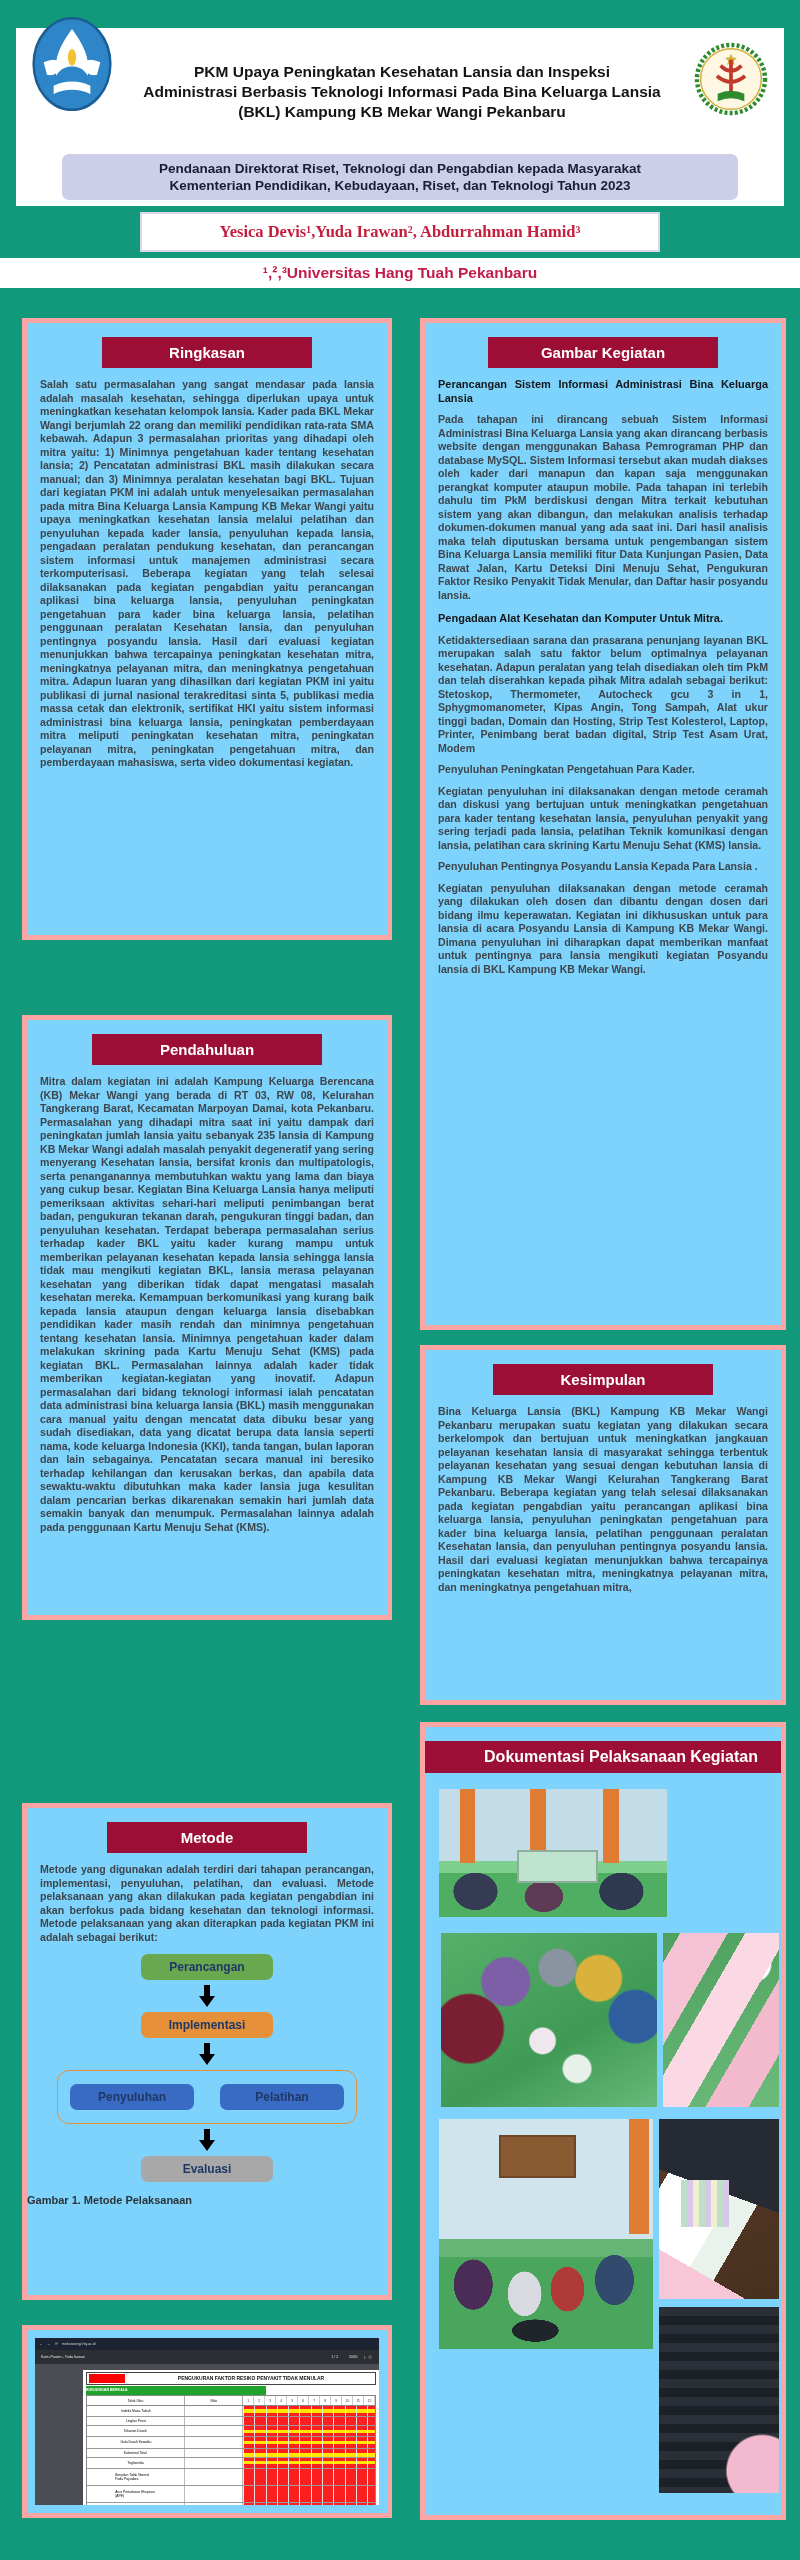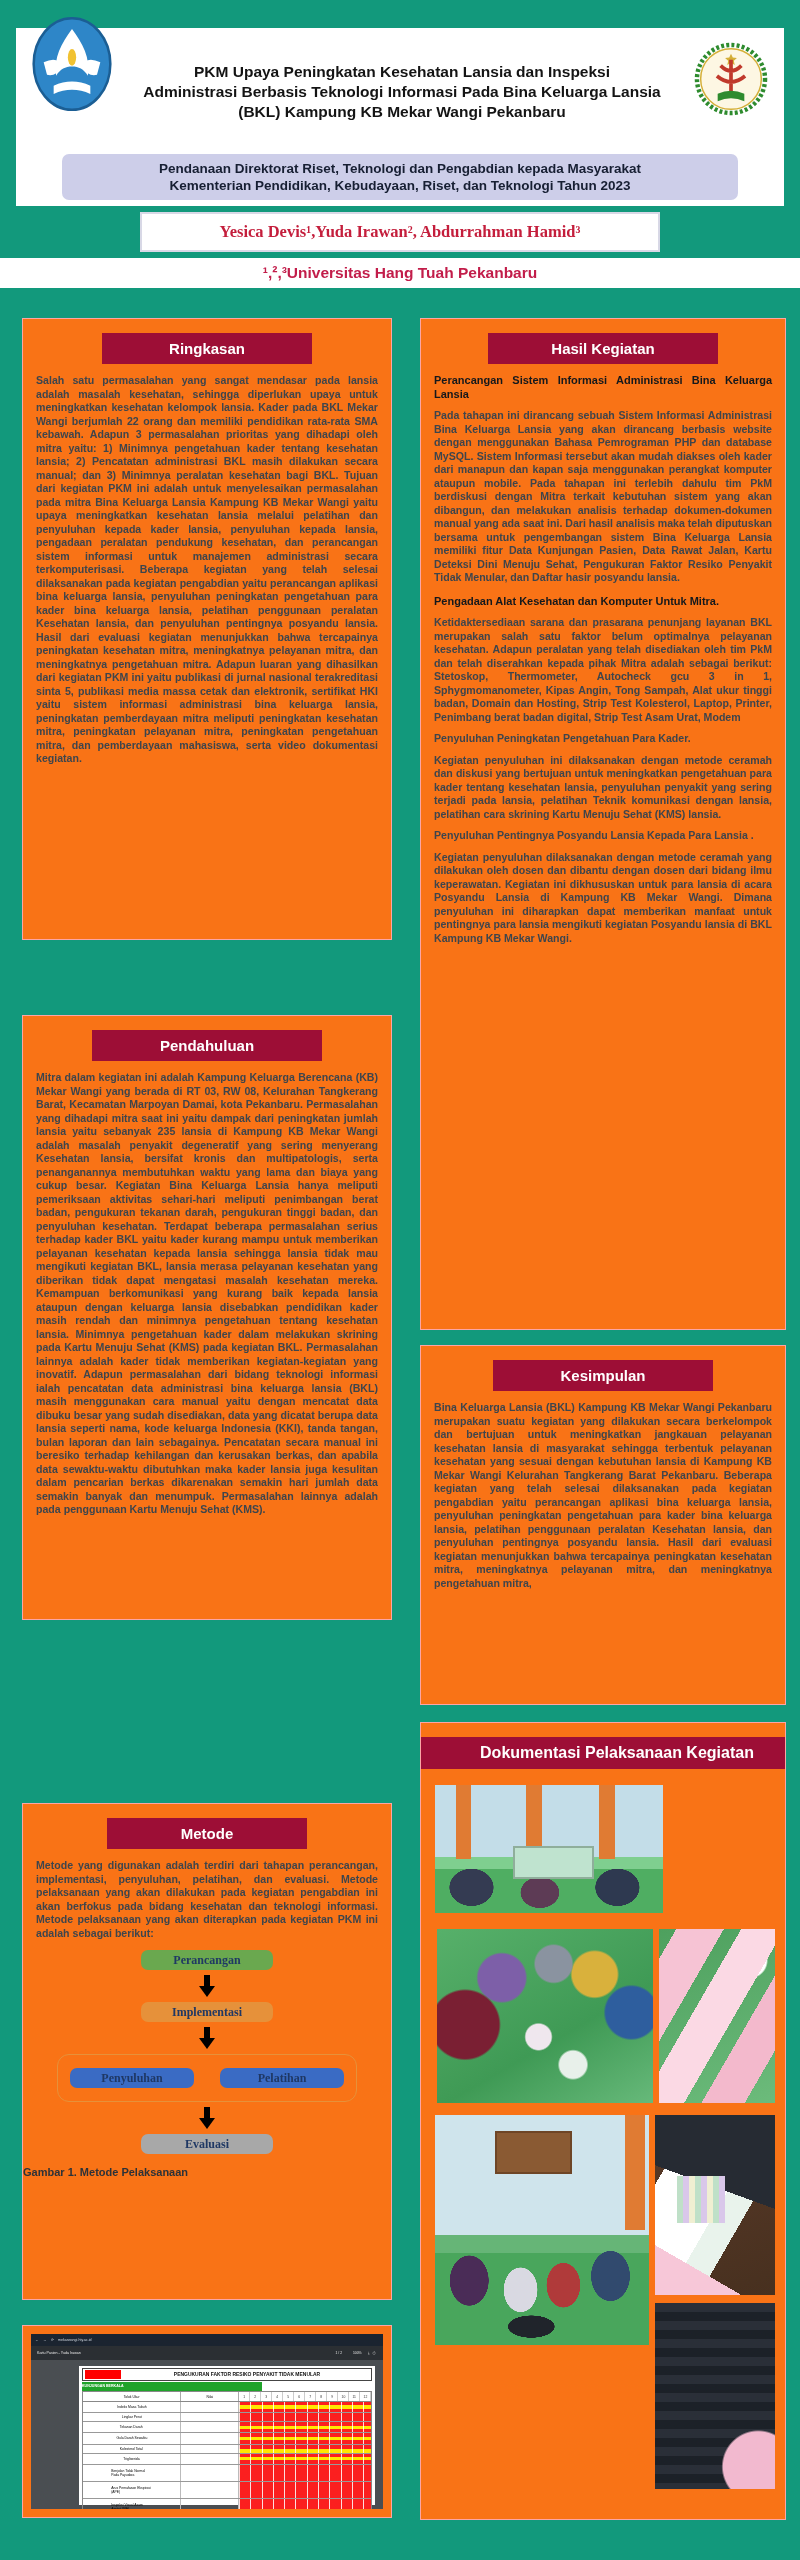--- a/index.html
+++ b/index.html
@@ -26,36 +26,36 @@
     left:140px;top:212px;width:520px;height:40px;background:#fff;border:2px solid #d8d8e6;
     box-sizing:border-box;display:flex;align-items:center;justify-content:center;
     font-family:"Liberation Serif", serif;font-size:16.5px;font-weight:bold;color:#c41e3c;
   }
   .affil-band{
     left:0;top:258px;width:800px;height:30px;background:#fff;
     display:flex;align-items:center;justify-content:center;
     font-size:15.5px;font-weight:bold;color:#c21d4a;
   }
   
-  .card{background:#f97316;border:1px solid #fca5a5;box-sizing:border-box;overflow:hidden;}
+  .card{background:#7dd3fc;border:5px solid #fca5a5;box-sizing:border-box;overflow:hidden;}
   .pill{
     background:#9d0e36;color:#fff;font-weight:bold;font-size:15px;text-align:center;
     padding:7px 0;margin:14px auto 10px auto;
   }
   .body-txt{
     margin:4px 13px 0 13px;text-align:justify;
     font-size:10.6px;line-height:13.5px;font-weight:bold;color:#3e454c;
   }
   .sub-h{margin:10px 13px 0 13px;text-align:justify;font-size:11px;line-height:13.6px;font-weight:bold;color:#14181c;}
   .sub-p{margin:8px 13px 0 13px;text-align:justify;font-size:10.6px;line-height:13.5px;font-weight:bold;color:#3e454c;}
   
   .flowchart{margin-top:10px;display:flex;flex-direction:column;align-items:center;}
   .fc-node{
-    width:132px;height:20px;border-radius:7px;display:flex;align-items:center;justify-content:center;
-    font-family:Liberation Serif, serif;font-weight:bold;font-size:12px;color:#1f3864;
+    width:132px;height:26px;border-radius:7px;display:flex;align-items:center;justify-content:center;
+    font-family:Liberation Sans, sans-serif;font-weight:bold;font-size:12px;color:#1f3864;
   }
   .fc-arrow{width:16px;height:22px;position:relative;margin:5px auto;}
   .fc-arrow::before{content:"";position:absolute;left:5px;top:0;width:6px;height:12px;background:#000;}
   .fc-arrow::after{content:"";position:absolute;left:0;top:11px;border-left:8px solid transparent;border-right:8px solid transparent;border-top:11px solid #000;}
   .fc-group{
     width:300px;border:1.6px solid #e6913a;border-radius:12px;padding:13px 12px;
     display:flex;justify-content:space-between;box-sizing:border-box;
   }
   .fc-group .fc-node{width:124px;}
   .fig-caption{margin-top:12px;text-align:left;font-size:11px;font-weight:bold;color:#2c3238;}
@@ -377,21 +377,21 @@
                 <i style="background-color: rgb(251, 31, 31);"></i>
               </div>
             </div>
           </div>
       </div>
     </div>
   </div>
 </div>
 
 <div class="abs card" style="left:420px;top:318px;width:366px;height:1012px;">
-  <div class="pill" style="width:230px;">Hasil Kegiatan</div>
+  <div class="pill" style="width:230px;">Gambar Kegiatan</div>
   <p class="sub-h">Perancangan Sistem Informasi Administrasi Bina Keluarga Lansia</p>
   <p class="sub-p">Pada tahapan ini dirancang sebuah Sistem Informasi Administrasi Bina Keluarga Lansia yang akan dirancang berbasis website dengan menggunakan Bahasa Pemrograman PHP dan database MySQL. Sistem Informasi tersebut akan mudah diakses oleh kader dari manapun dan kapan saja menggunakan perangkat komputer ataupun mobile. Pada tahapan ini terlebih dahulu tim PkM berdiskusi dengan Mitra terkait kebutuhan sistem yang akan dibangun, dan melakukan analisis terhadap dokumen-dokumen manual yang ada saat ini. Dari hasil analisis maka telah diputuskan bersama untuk pengembangan sistem Bina Keluarga Lansia memiliki fitur Data Kunjungan Pasien, Data Rawat Jalan, Kartu Deteksi Dini Menuju Sehat, Pengukuran Faktor Resiko Penyakit Tidak Menular, dan Daftar hasir posyandu lansia.</p>
   <p class="sub-h">Pengadaan Alat Kesehatan dan Komputer Untuk Mitra.</p>
   <p class="sub-p">Ketidaktersediaan sarana dan prasarana penunjang layanan BKL merupakan salah satu faktor belum optimalnya pelayanan kesehatan. Adapun peralatan yang telah disediakan oleh tim PkM dan telah diserahkan kepada pihak Mitra adalah sebagai berikut: Stetoskop, Thermometer, Autocheck gcu 3 in 1, Sphygmomanometer, Kipas Angin, Tong Sampah, Alat ukur tinggi badan, Domain dan Hosting, Strip Test Kolesterol, Laptop, Printer, Penimbang berat badan digital, Strip Test Asam Urat, Modem</p>
   <p class="sub-p">Penyuluhan Peningkatan Pengetahuan Para Kader.</p>
   <p class="sub-p">Kegiatan penyuluhan ini dilaksanakan dengan metode ceramah dan diskusi yang bertujuan untuk meningkatkan pengetahuan para kader tentang kesehatan lansia, penyuluhan penyakit yang sering terjadi pada lansia, pelatihan Teknik komunikasi dengan lansia, pelatihan cara skrining Kartu Menuju Sehat (KMS) lansia.</p>
   <p class="sub-p">Penyuluhan Pentingnya Posyandu Lansia Kepada Para Lansia .</p>
   <p class="sub-p">Kegiatan penyuluhan dilaksanakan dengan metode ceramah yang dilakukan oleh dosen dan dibantu dengan dosen dari bidang ilmu keperawatan. Kegiatan ini dikhususkan untuk para lansia di acara Posyandu Lansia di Kampung KB Mekar Wangi. Dimana penyuluhan ini diharapkan dapat memberikan manfaat untuk pentingnya para lansia mengikuti kegiatan Posyandu lansia di BKL Kampung KB Mekar Wangi.</p>
 </div>
 

